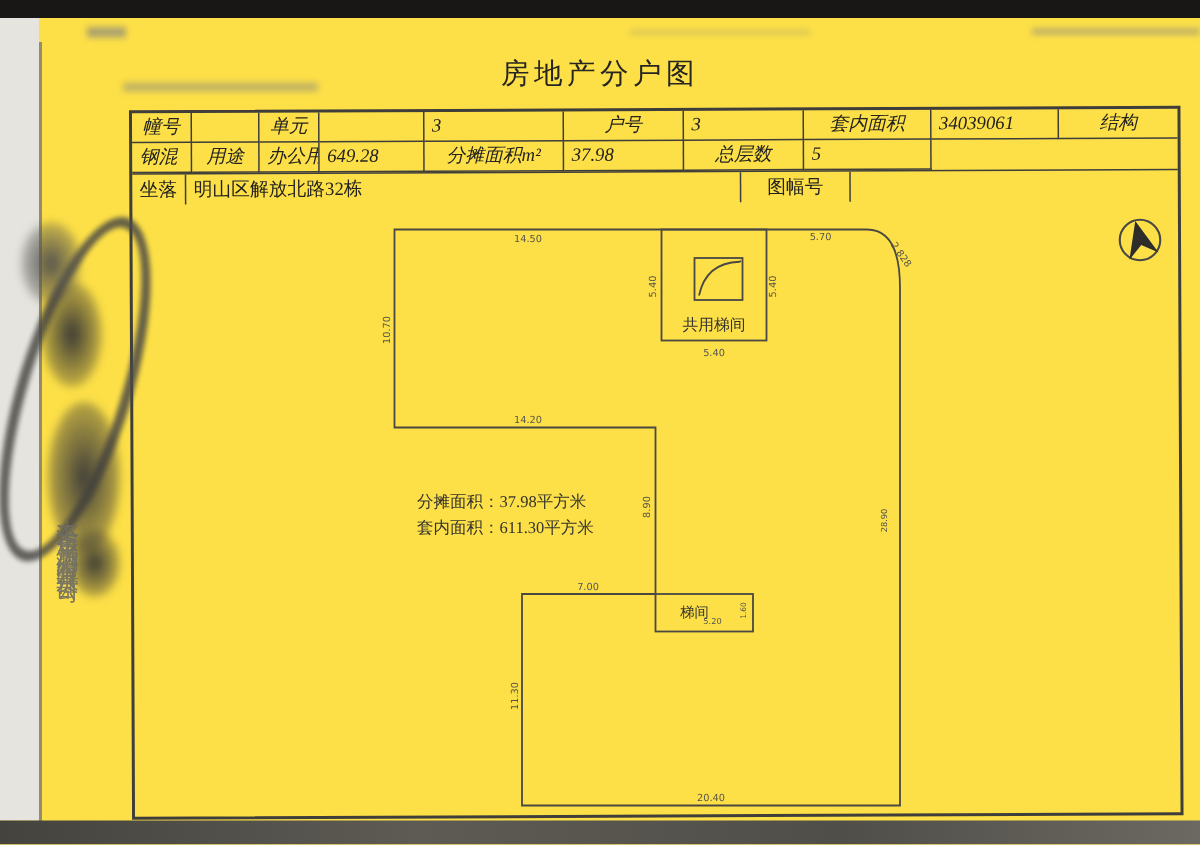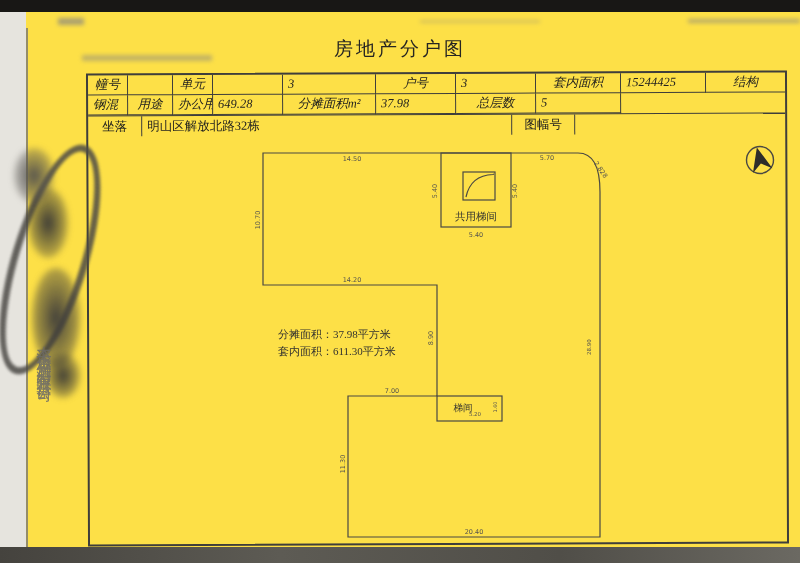--- a/index.html
+++ b/index.html
@@ -87,36 +87,36 @@
   <div class="frame">
     <div class="itable">
       <div class="cell lab">幢号</div>
       <div class="cell val"></div>
       <div class="cell lab">单元</div>
       <div class="cell val"></div>
       <div class="cell val">3</div>
       <div class="cell lab">户号</div>
       <div class="cell val">3</div>
       <div class="cell lab">套内面积</div>
-      <div class="cell val">15244425</div>
+      <div class="cell val">34039061</div>
 
       <div class="cell lab">结构</div>
       <div class="cell val">钢混</div>
       <div class="cell lab">用途</div>
       <div class="cell val">办公用房</div>
       <div class="cell val">649.28</div>
       <div class="cell lab">分摊面积m²</div>
       <div class="cell val">37.98</div>
       <div class="cell lab">总层数</div>
       <div class="cell val">5</div>
     </div>
     <div class="row3">
-      <div class="lab" style="width:54px">坐落</div>
+      <div class="lab" style="width:36px">坐落</div>
       <div class="val" style="width:370px">明山区解放北路32栋</div>
-      <div class="lab" style="width:63px">图幅号</div>
+      <div class="lab" style="width:73px">图幅号</div>
       <div class="val" style="flex:1"></div>
     </div>
   </div>
 
   <svg class="plan-svg" width="800" height="563" viewBox="0 0 800 563">
     <g fill="none" stroke="#4a4843" stroke-width="1.2">
 
       <path d="M263,153 L578,153 Q600,153 600,192 L600,537 L348,537 L348,396 L437,396 L437,285 L263,285 Z"></path>
 
       <rect x="441" y="153" width="70" height="74"></rect>

